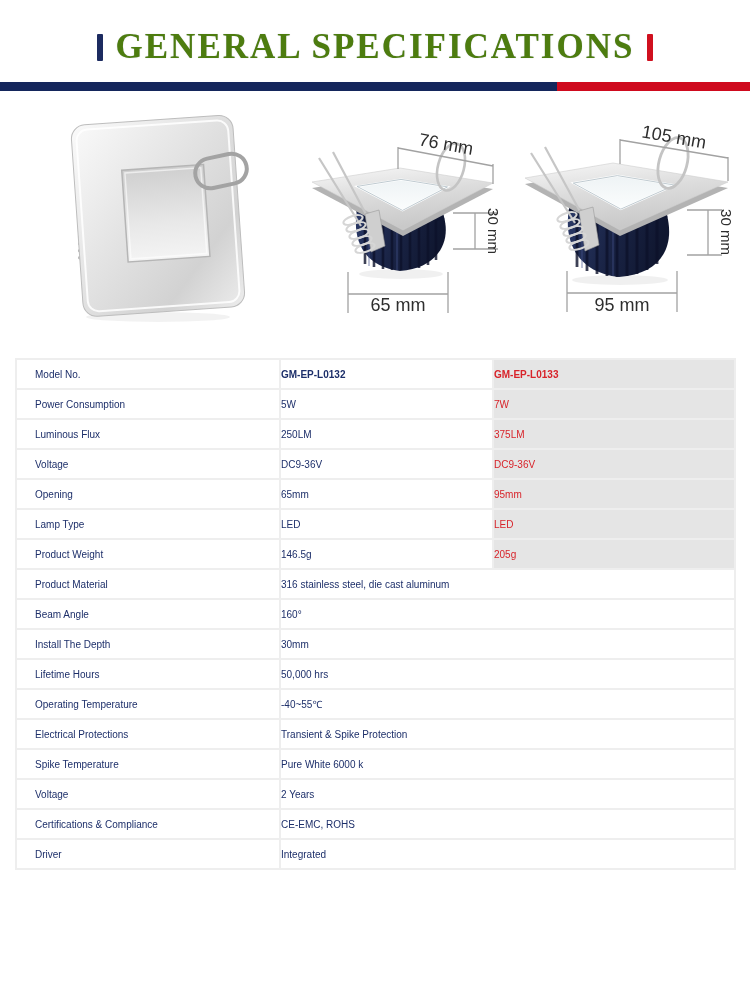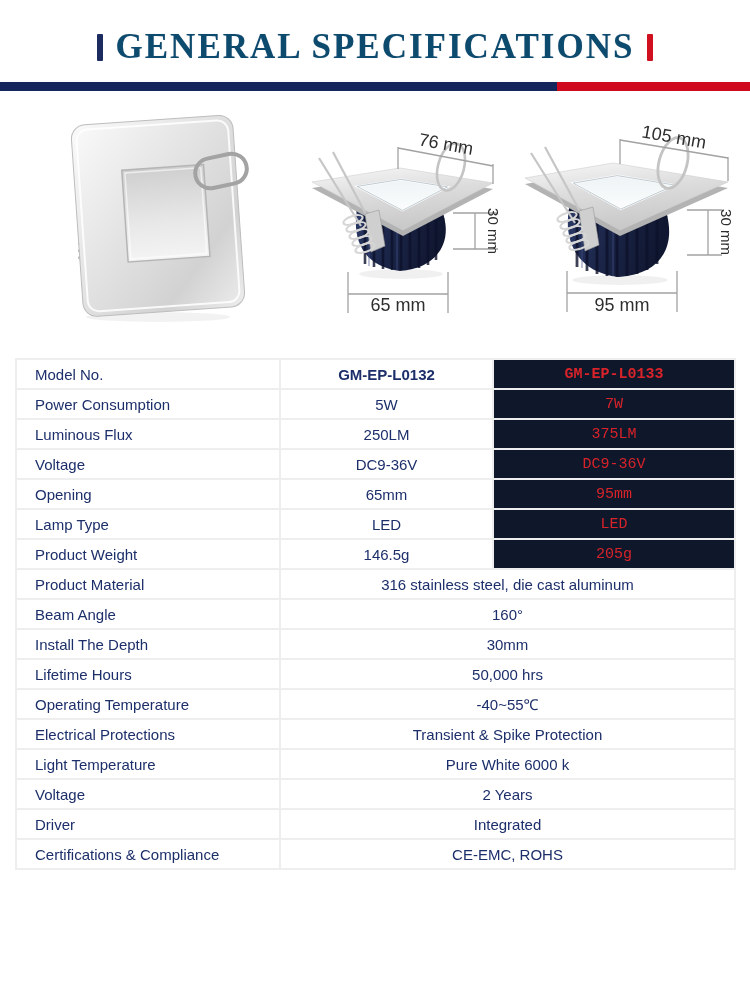--- a/index.html
+++ b/index.html
@@ -3,44 +3,44 @@
 <meta charset="utf-8">
 <style>
   html,body{margin:0;padding:0;background:#ffffff;}
   .page{position:relative;width:750px;height:984px;background:#ffffff;overflow:hidden;
         font-family:"Liberation Sans",sans-serif;}
 
   
   .title-row{position:absolute;top:24px;left:0;width:750px;height:44px;
              display:flex;align-items:center;justify-content:center;gap:13px;}
   .page-title{font-family:"Liberation Serif",serif;font-weight:700;font-size:35px;
-              color:#0c4a6e;letter-spacing:2px;line-height:1;white-space:nowrap;
+              color:#4d7c0f;letter-spacing:2px;line-height:1;white-space:nowrap;
               text-shadow:0 0 1px rgba(28,43,96,.25);}
   .accent-bar{width:6px;height:27px;border-radius:1px;margin-top:2px;}
   .accent-bar.navy{background:#1c2b60;}
   .accent-bar.red{background:#d0101f;}
   .divider{position:absolute;top:82px;left:0;width:750px;height:9px;display:flex;}
   .divider .seg-navy{width:557px;background:#14265c;}
   .divider .seg-red{flex:1;background:#cf0a1e;}
 
   
   .photo{position:absolute;}
   .photo svg{display:block;}
   .dim-line{stroke:#a2a2a2;stroke-width:1.3;fill:none;}
   .dim-text{fill:#2e2e2e;font-family:"Liberation Sans",sans-serif;font-size:18px;}
   .dim-text-sm{fill:#2e2e2e;font-family:"Liberation Sans",sans-serif;font-size:15px;}
 
   
   .spec-table{position:absolute;left:15px;top:358px;width:719px;
               border-collapse:collapse;table-layout:fixed;}
   .spec-table td{border:2px solid #eeeeee;height:28px;padding:0;
-                 font-size:15px;color:#1d2f6a;overflow:hidden;white-space:nowrap;}
+                 font-size:10px;color:#1d2f6a;overflow:hidden;white-space:nowrap;}
   .spec-table td.lbl{text-align:left;padding-left:18px;}
-  .spec-table td.val{text-align:center;}
-  .spec-table td.hl{background:#0f172a;color:#d8232a;font-family:Liberation Mono, monospace;}
+  .spec-table td.val{text-align:left;}
+  .spec-table td.hl{background:#e5e5e5;color:#d8232a;}
   .spec-table tr.model td.val{font-weight:700;}
 </style>
 </head>
 <body>
 
 <div class="page">
 
   <div class="title-row">
     <span class="accent-bar navy"></span>
     <div class="page-title">GENERAL SPECIFICATIONS</div>
@@ -266,31 +266,31 @@
       </tr>
       <tr>
         <td class="lbl">Operating Temperature</td>
         <td class="val" colspan="2">-40~55℃</td>
       </tr>
       <tr>
         <td class="lbl">Electrical Protections</td>
         <td class="val" colspan="2">Transient &amp; Spike Protection</td>
       </tr>
       <tr>
-        <td class="lbl">Light Temperature</td>
+        <td class="lbl">Spike Temperature</td>
         <td class="val" colspan="2">Pure White 6000 k</td>
       </tr>
       <tr>
         <td class="lbl">Voltage</td>
         <td class="val" colspan="2">2 Years</td>
       </tr>
       <tr>
+        <td class="lbl">Certifications &amp; Compliance</td>
+        <td class="val" colspan="2">CE-EMC, ROHS</td>
+      </tr>
+      <tr>
         <td class="lbl">Driver</td>
         <td class="val" colspan="2">Integrated</td>
       </tr>
-      <tr>
-        <td class="lbl">Certifications &amp; Compliance</td>
-        <td class="val" colspan="2">CE-EMC, ROHS</td>
-      </tr>
     </tbody>
   </table>
 
 </div>
 
 </body></html>

